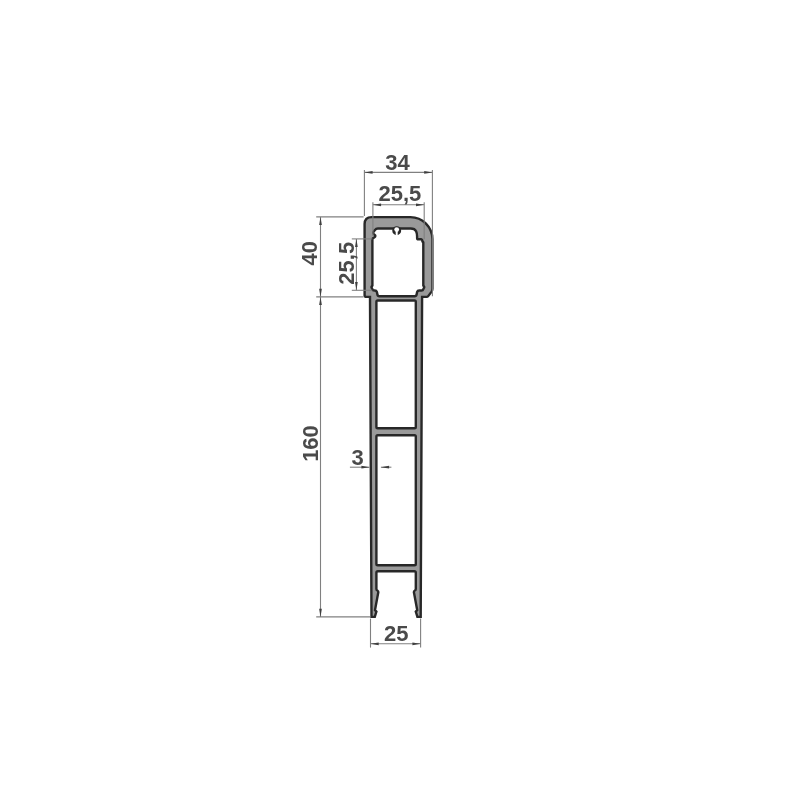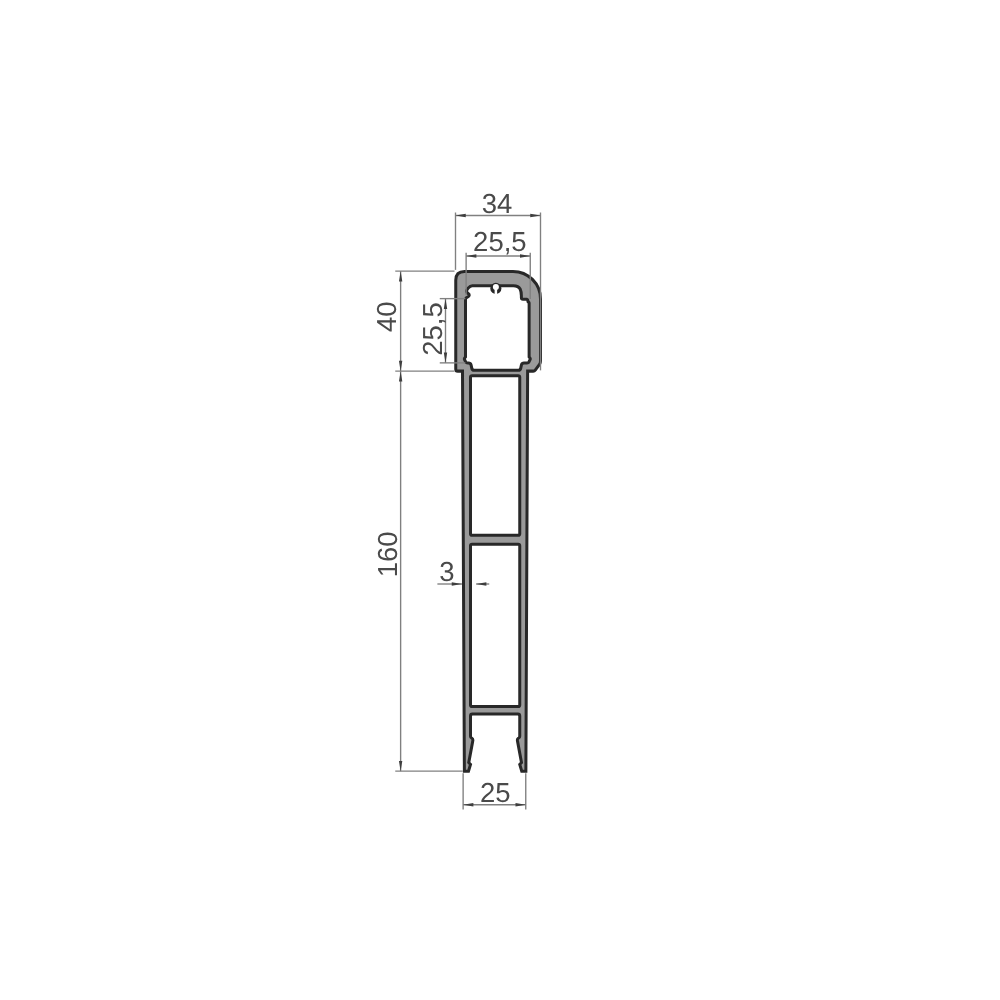--- a/index.html
+++ b/index.html
@@ -1,16 +1,16 @@
 <!DOCTYPE html>
 <html><head>
 <meta charset="utf-8">
 <style>
   html,body{margin:0;padding:0;background:#ffffff;}
-  .page{width:716px;height:800px;position:relative;background:#ffffff;overflow:hidden;}
+  .page{width:716px;height:800px;position:relative;background:#ffffff;overflow:hidden;font-weight:bold;}
   text{font-family:"Liberation Sans",sans-serif;fill:#4a4a4a;}
 </style>
 </head>
 <body>
 <div class="page">
 <svg width="800" height="800" viewBox="0 0 800 800">
 
   <rect x="0" y="0" width="800" height="800" fill="#ffffff"></rect>
 
   <path fill="#9a9a9a" stroke="#282828" stroke-width="2.4" fill-rule="evenodd" d="

